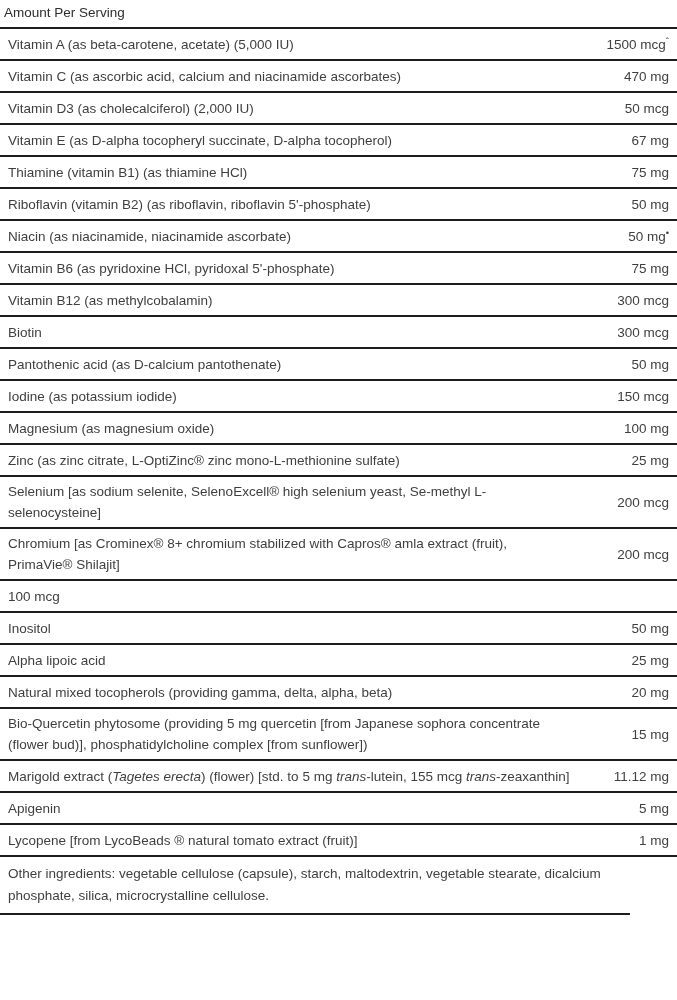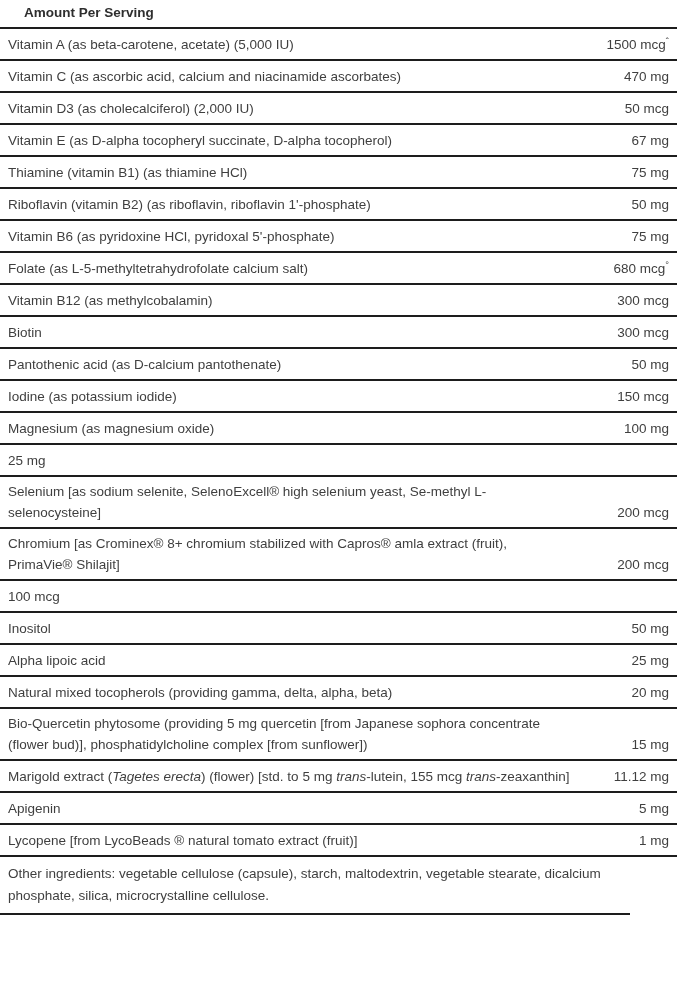--- a/index.html
+++ b/index.html
@@ -11,29 +11,29 @@
     width: 677px;
     min-height: 1000px;
     box-sizing: border-box;
     background: #ffffff;
     font-family: "Liberation Sans", "DejaVu Sans", sans-serif;
     font-size: 13.5px;
     color: #3f3f3f;
     -webkit-font-smoothing: antialiased;
   }
   .header-row {
-    padding: 5px 8px 7px 24px;
+    padding: 5px 8px 7px 4px;
     border-bottom: 2px solid #1d1d1d;
-    font-weight: bold;
+    font-weight: normal;
     color: #2e2e2e;
     font-size: 13.5px;
   }
   .row {
     display: flex;
-    align-items: flex-end;
+    align-items: center;
     justify-content: space-between;
     border-bottom: 2px solid #1d1d1d;
     padding: 4px 8px;
     min-height: 22px;
     line-height: 21px;
   }
   .row .name {
     max-width: 562px;
     padding-right: 10px;
   }
@@ -84,34 +84,34 @@
     <span class="name"><span>Vitamin E (as D-alpha tocopheryl succinate, D-alpha tocopherol)</span></span>
     <span class="amount">67 mg</span>
   </div>
 
   <div class="row">
     <span class="name"><span>Thiamine (vitamin B1) (as thiamine HCl)</span></span>
     <span class="amount">75 mg</span>
   </div>
 
   <div class="row">
-    <span class="name"><span>Riboflavin (vitamin B2) (as riboflavin, riboflavin 1'-phosphate)</span></span>
+    <span class="name"><span>Riboflavin (vitamin B2) (as riboflavin, riboflavin 5'-phosphate)</span></span>
     <span class="amount">50 mg</span>
   </div>
 
+  <div class="row">
+    <span class="name"><span>Niacin (as niacinamide, niacinamide ascorbate)</span></span>
+    <span class="amount">50 mg<sup>•</sup></span>
+  </div>
 
   <div class="row">
     <span class="name"><span>Vitamin B6 (as pyridoxine HCl, pyridoxal 5'-phosphate)</span></span>
     <span class="amount">75 mg</span>
   </div>
 
-  <div class="row">
-    <span class="name"><span>Folate (as L-5-methyltetrahydrofolate calcium salt)</span></span>
-    <span class="amount">680 mcg<sup>°</sup></span>
-  </div>
 
   <div class="row">
     <span class="name"><span>Vitamin B12 (as methylcobalamin)</span></span>
     <span class="amount">300 mcg</span>
   </div>
 
   <div class="row">
     <span class="name"><span>Biotin</span></span>
     <span class="amount">300 mcg</span>
   </div>
@@ -125,20 +125,21 @@
     <span class="name"><span>Iodine (as potassium iodide)</span></span>
     <span class="amount">150 mcg</span>
   </div>
 
   <div class="row">
     <span class="name"><span>Magnesium (as magnesium oxide)</span></span>
     <span class="amount">100 mg</span>
   </div>
 
   <div class="row">
+    <span class="name"><span>Zinc (as zinc citrate, L-OptiZinc® zinc mono-L-methionine sulfate)</span></span>
     <span class="amount">25 mg</span>
   </div>
 
   <div class="row">
     <span class="name"><span>Selenium [as sodium selenite, SelenoExcell® high selenium yeast, Se-methyl L-selenocysteine]</span></span>
     <span class="amount">200 mcg</span>
   </div>
 
 
   <div class="row">

